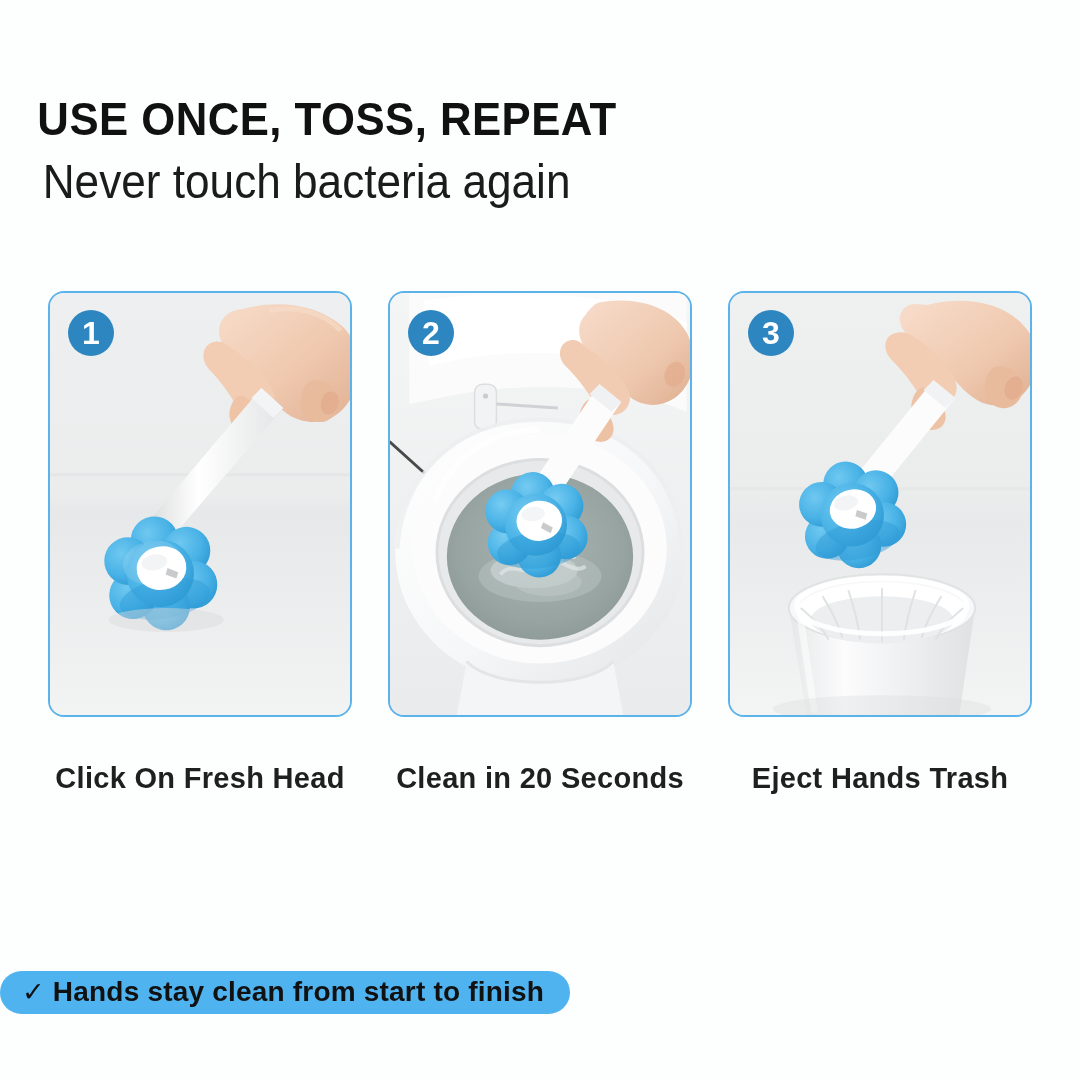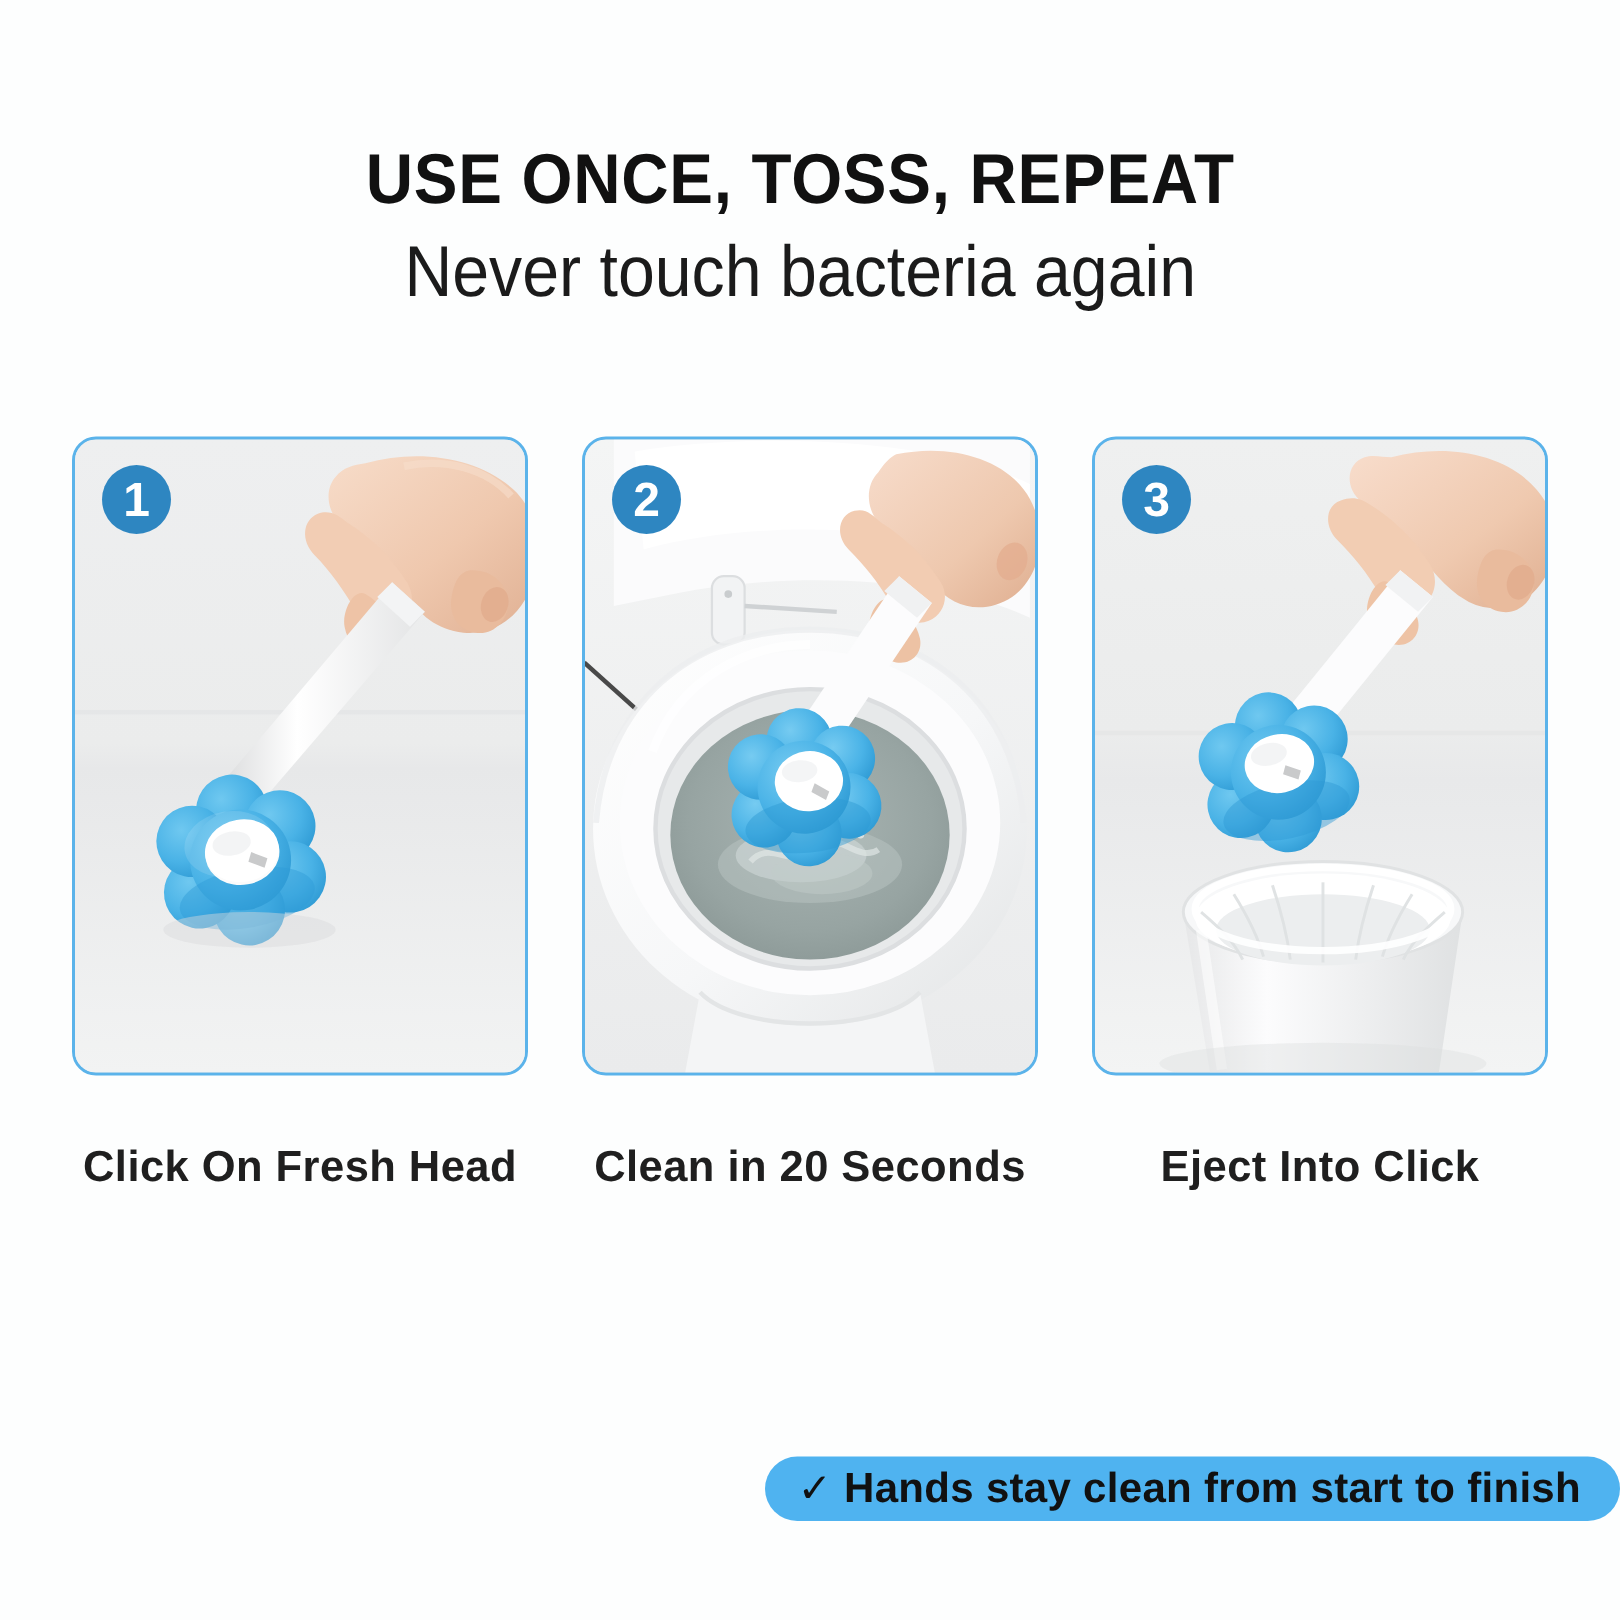--- a/index.html
+++ b/index.html
@@ -14,21 +14,21 @@
     overflow: hidden;
     position: relative;
   }
 
   
   .header {
     position: absolute;
     top: 95px;
     left: 0;
     width: 1067px;
-    text-align: center;
+    text-align: left;
   }
   .headline {
     font-family: "Liberation Sans Narrow", "Liberation Sans", sans-serif;
     font-weight: bold;
     font-size: 47px;
     letter-spacing: 0.5px;
     color: #111111;
     line-height: 1.0;
     transform: scaleX(0.93);
     white-space: nowrap;
@@ -109,21 +109,21 @@
     line-height: 42px;
     white-space: nowrap;
   }
 
   
   .pill-wrap {
     position: absolute;
     top: 971px;
     left: 0;
     width: 1080px;
-    text-align: right;
+    text-align: left;
   }
   .pill {
     display: inline-block;
     background: #4fb3f0;
     border-radius: 24px;
     padding: 8px 26px 9px 22px;
     font-family: "Liberation Sans Narrow", "Liberation Sans", sans-serif;
     font-weight: bold;
     font-size: 28px;
     color: #111111;
@@ -407,18 +407,18 @@
       <ellipse cx="154" cy="420" rx="110" ry="14" fill="#dddedf" opacity="0.4"></ellipse>
     </svg>
     <div class="badge">3</div>
   </div>
 
 </div>
 
 <div class="captions">
   <div class="caption">Click On Fresh Head</div>
   <div class="caption">Clean in 20 Seconds</div>
-  <div class="caption">Eject Into Click</div>
+  <div class="caption">Eject Hands Trash</div>
 </div>
 
 <div class="pill-wrap">
   <div class="pill"><span class="check">✓</span><span>Hands stay clean from start to finish</span></div>
 </div>
 
 </body></html>

